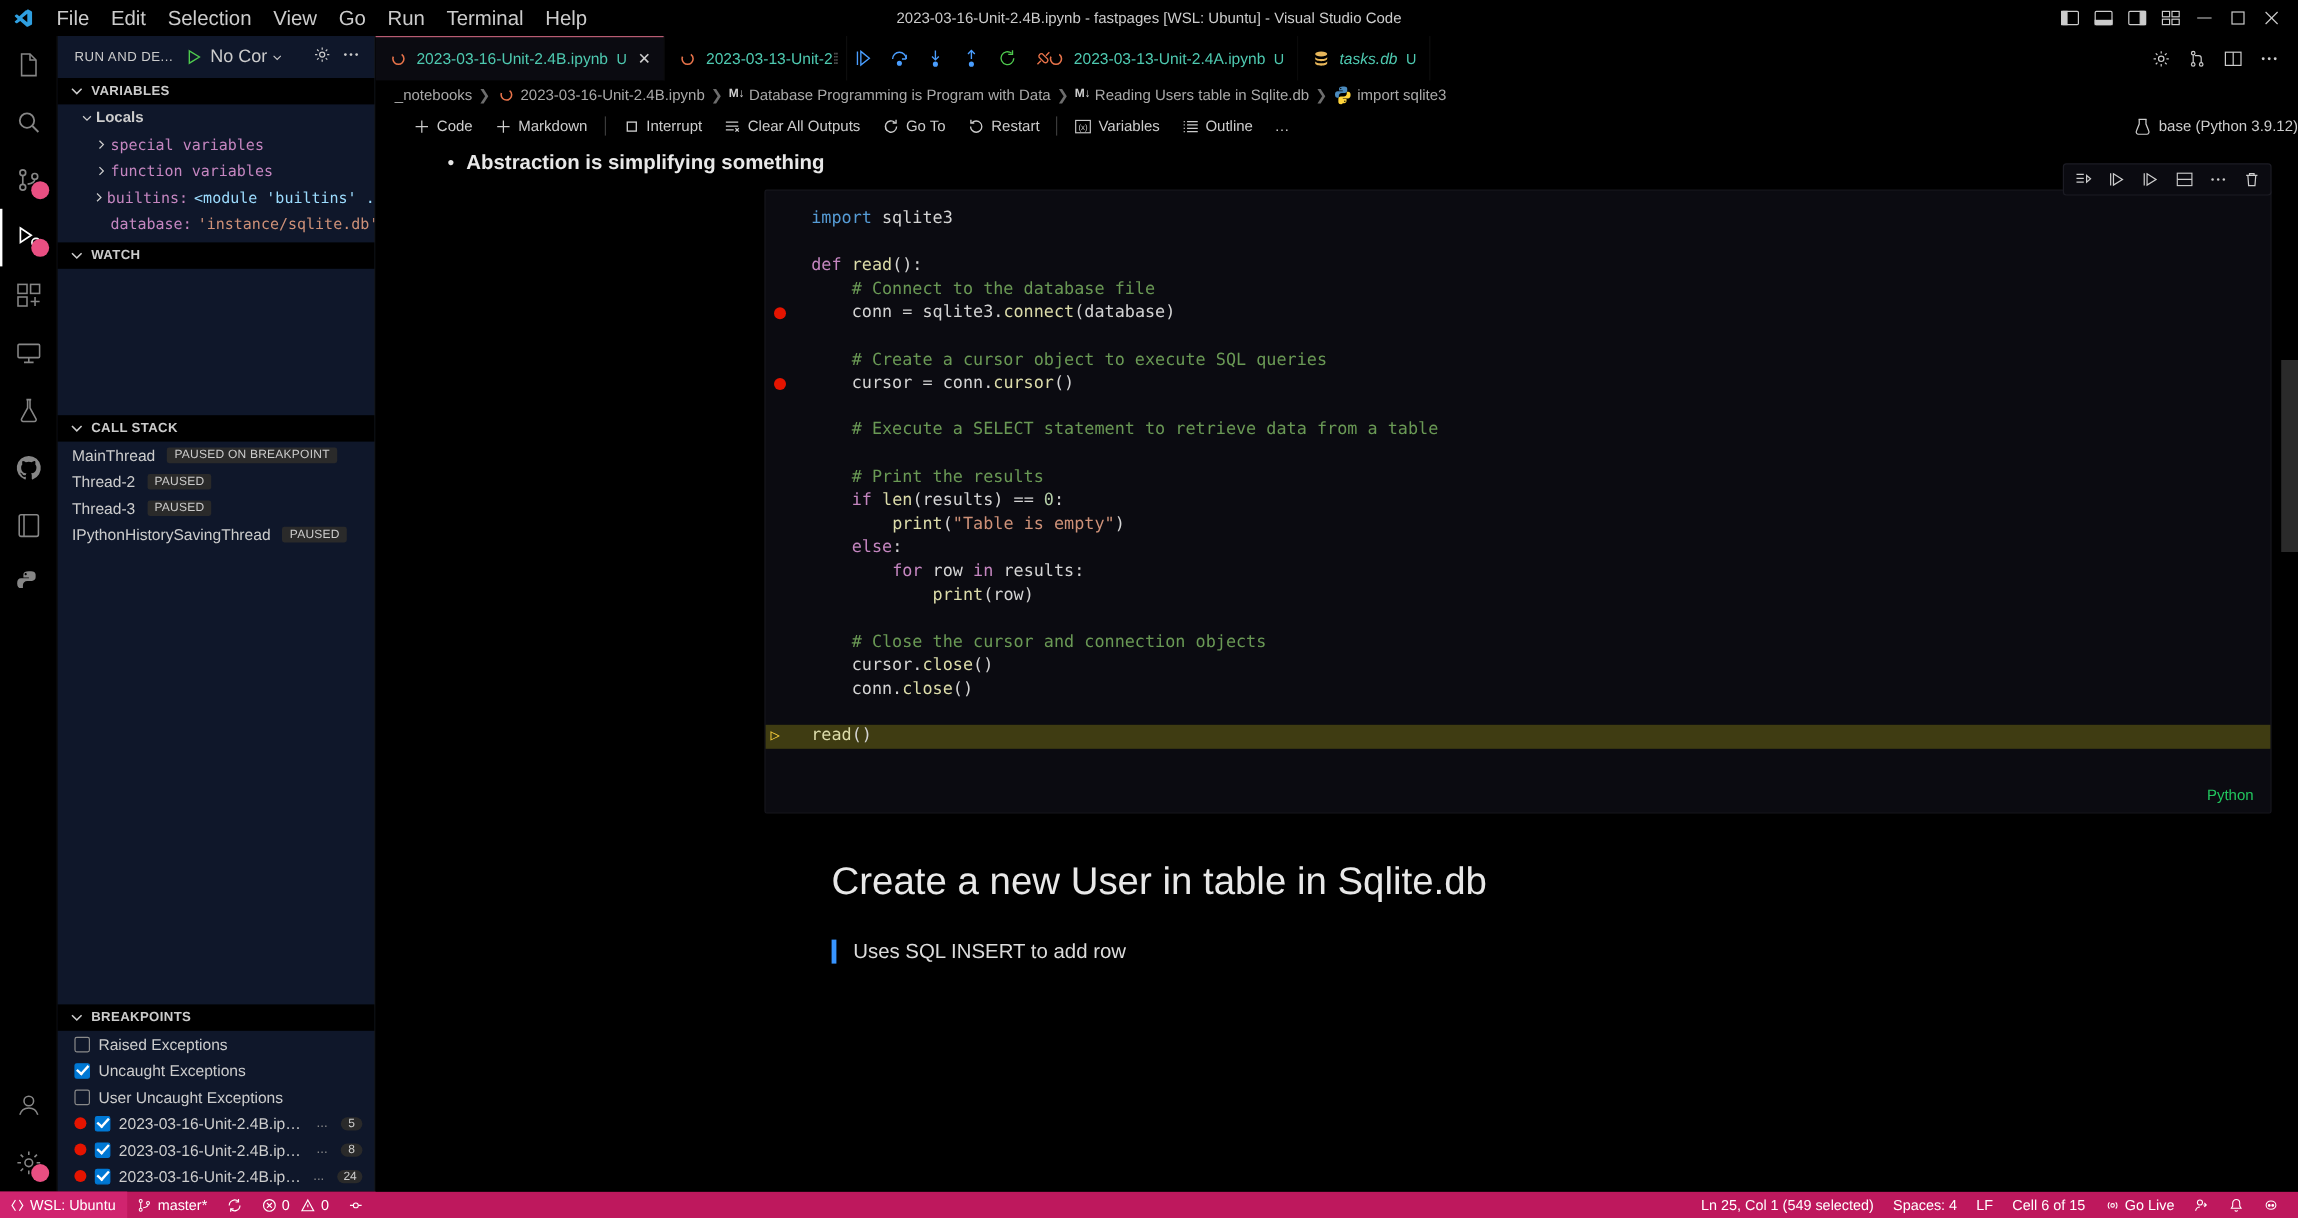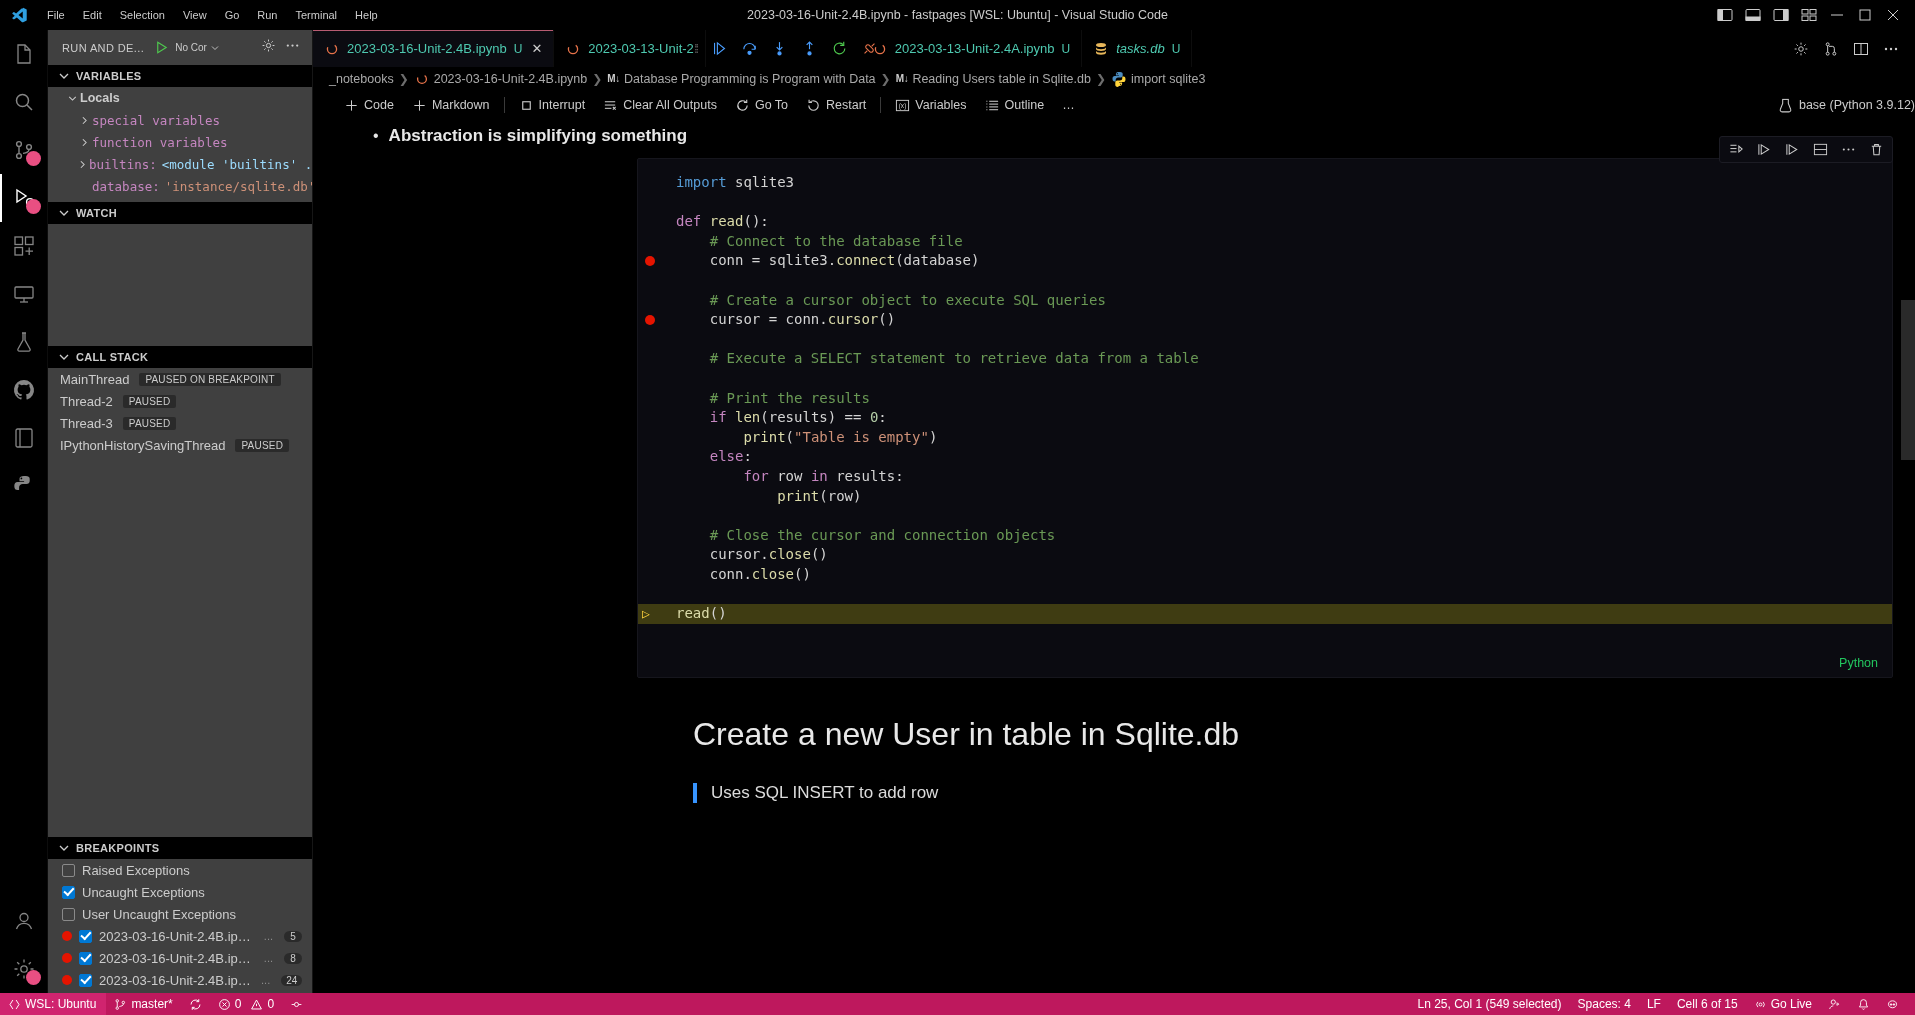--- a/index.html
+++ b/index.html
@@ -14,21 +14,21 @@
 
   
   .titlebar {
     height: 30px; flex: 0 0 30px; background: #000000;
     display: flex; align-items: center; position: relative;
   }
   .vscode-logo { width: 38px; display: flex; align-items: center; justify-content: center; }
   .vscode-logo svg { width: 18px; height: 18px; }
   .menu { display: flex; align-items: center; gap: 0px; }
   .menu-item {
-    font-size: 11px; color: #cccccc; padding: 4px 9px; line-height: 15px;
+    font-size: 17px; color: #cccccc; padding: 4px 9px; line-height: 15px;
     cursor: default; white-space: nowrap;
   }
   .title-center {
     position: absolute; left: 0; right: 0; text-align: center;
     font-size: 12.5px; color: #cccccc; pointer-events: none;
   }
   .layout-icons { display: flex; align-items: center; gap: 12px; margin-left: auto; padding-right: 14px; z-index: 2; }
   .layout-icons svg { width: 16px; height: 16px; display:block; }
 
   
@@ -50,30 +50,30 @@
   }
   .act-item svg { width: 24px; height: 24px; }
   .act-badge {
     position: absolute; right: 7px; bottom: 8px; width: 15px; height: 15px; border-radius: 50%;
     background: #e94f82; color: #fff; font-size: 9px; display: flex; align-items: center; justify-content: center;
   }
   .act-spacer { flex: 1 1 auto; }
 
   
   .sidebar {
-    width: 265px; flex: 0 0 265px; background: #404040; display: flex; flex-direction: column;
+    width: 265px; flex: 0 0 265px; background: #0f172a; display: flex; flex-direction: column;
     border-right: 1px solid #161616; min-height: 0;
   }
   .sidebar-header {
     height: 35px; flex: 0 0 35px; display: flex; align-items: center; padding: 0 6px 0 14px; gap: 6px;
   }
   .sb-title { font-size: 11px; letter-spacing: .4px; color: #cccccc; text-transform: uppercase; white-space: nowrap; }
   .sb-runbtn { display: flex; align-items: center; gap: 3px; margin-left: 4px; }
   .sb-runbtn svg { width: 15px; height: 15px; }
-  .sb-config { font-size: 10px; color: #cccccc; display: flex; align-items: center; gap: 2px; white-space: nowrap; }
+  .sb-config { font-size: 15px; color: #cccccc; display: flex; align-items: center; gap: 2px; white-space: nowrap; }
   .sb-icons { margin-left: auto; display: flex; gap: 9px; align-items: center; padding-right: 6px; }
   .sb-icons svg { width: 15px; height: 15px; }
 
   .pane { display: flex; flex-direction: column; min-height: 0; }
   .pane-head {
     height: 22px; flex: 0 0 22px; display: flex; align-items: center; gap: 4px;
     font-size: 11px; font-weight: bold; letter-spacing: .3px; color: #cccccc;
     padding-left: 8px; background: #000000; text-transform: uppercase;
   }
   .pane-head svg { width: 16px; height: 16px; }

